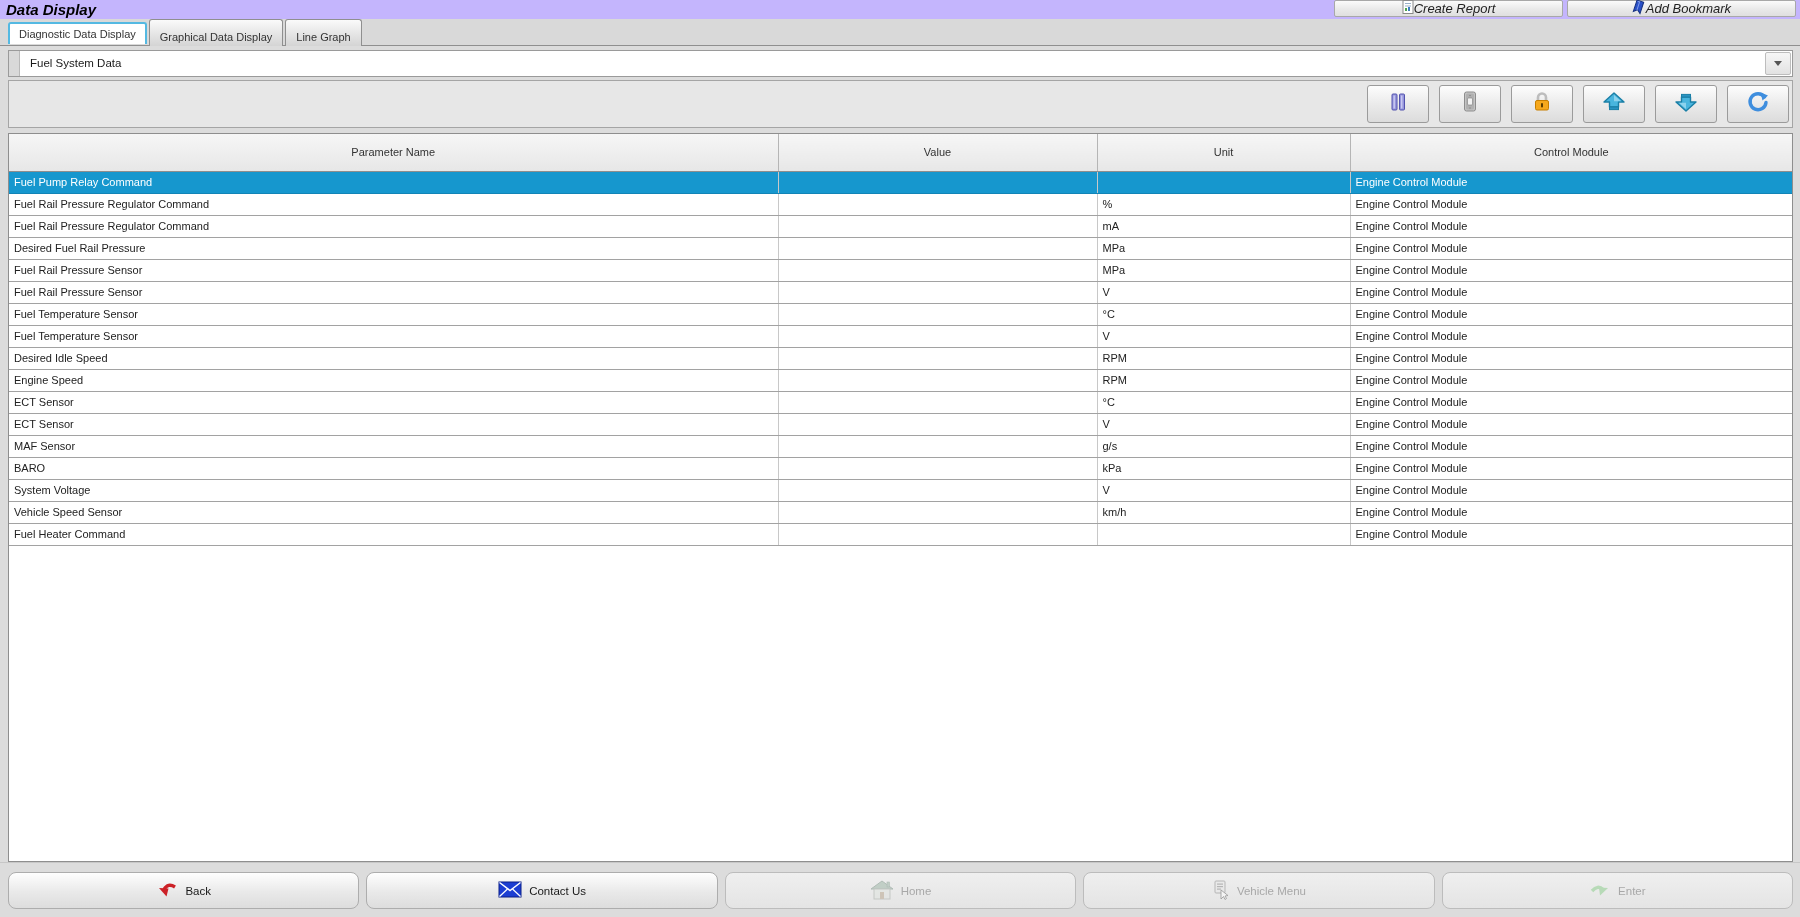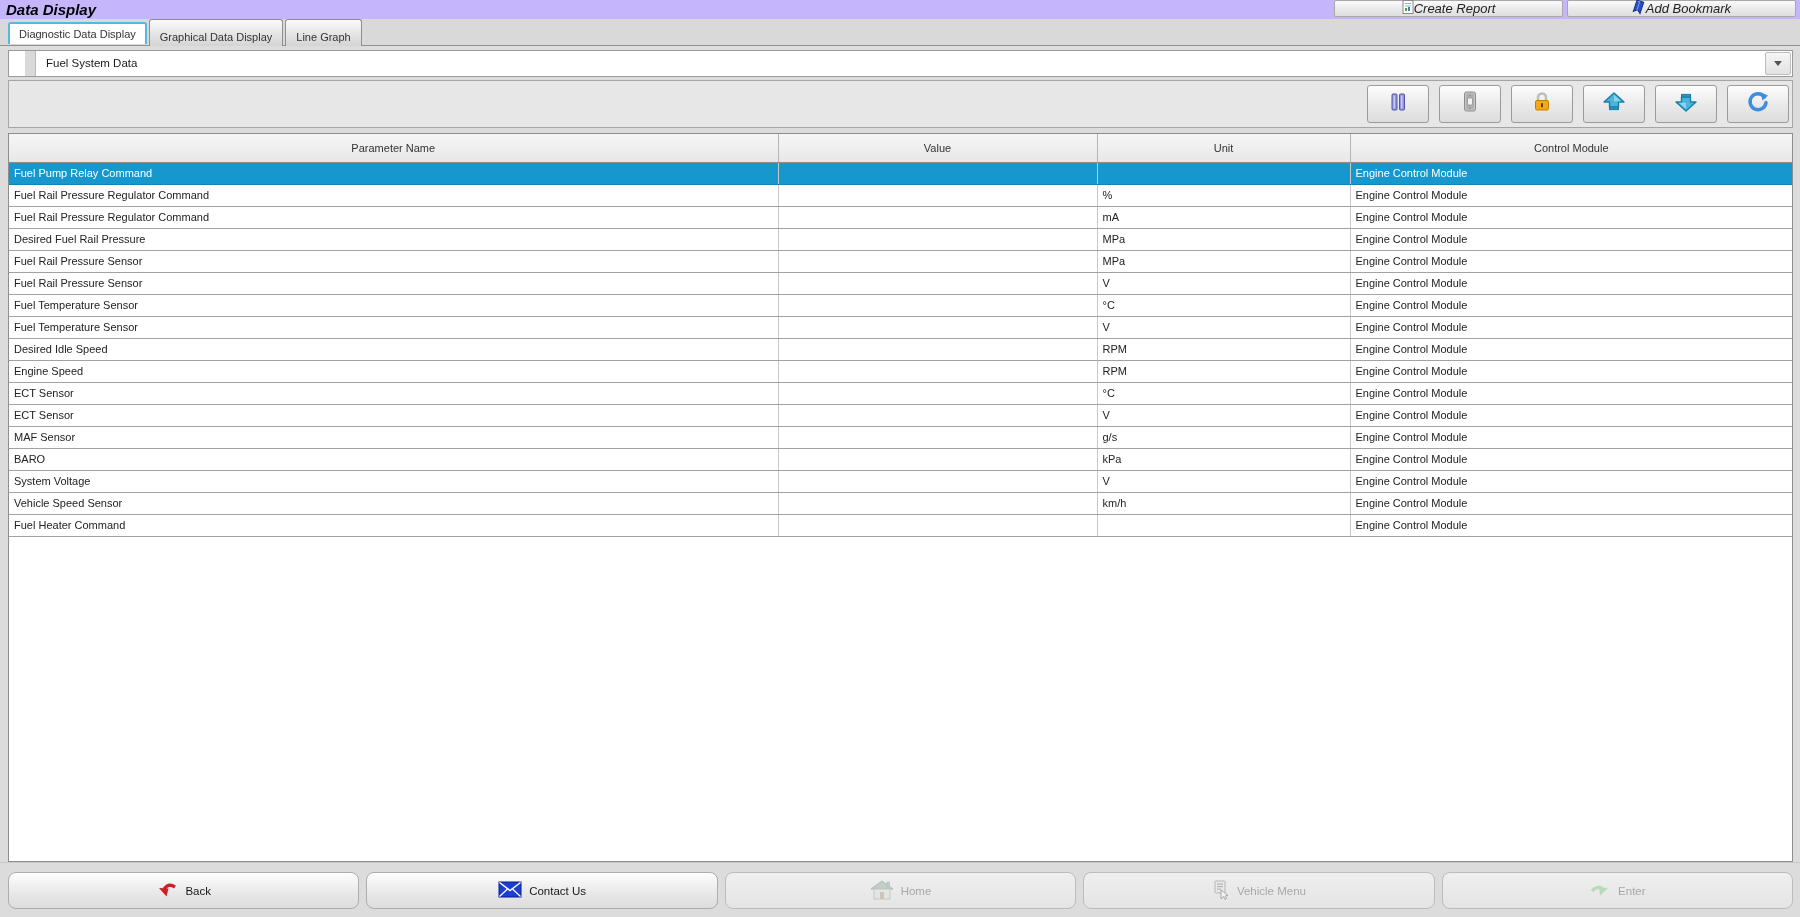--- a/index.html
+++ b/index.html
@@ -27,21 +27,21 @@
     font-size:11px; color:#333; padding:11px 10px 3px 10px; margin-right:2px;
     background:linear-gradient(#fafafa,#d4d4d4); border:1px solid #8f8f8f; border-bottom:none;
     border-radius:3px 3px 0 0; position:relative; cursor:pointer; white-space:nowrap;
   }
   .tab.active {
     background:#ffffff; border:2px solid #54b9e2; border-bottom:none;
     margin-bottom:-1px; padding:4px 9px 4px 9px; z-index:2;
   }
 
   
-  .combo-row { margin:4px 7px 0 8px; height:27px; border:1px solid #9a9a9a; display:flex; background:#fff; flex:0 0 auto;padding-left:16px; }
+  .combo-row { margin:4px 7px 0 8px; height:27px; border:1px solid #9a9a9a; display:flex; background:#fff; flex:0 0 auto; }
   .combo-left-strip { width:11px; background:#d9d9d9; border-right:1px solid #b9b9b9; flex:0 0 auto; }
   .combo-value { flex:1 1 auto; font-size:11.5px; color:#1a1a1a; line-height:25px; padding-left:10px; white-space:nowrap; overflow:hidden; }
   .combo-arrow-btn {
     width:26px; margin:1px; flex:0 0 auto; display:flex; align-items:center; justify-content:center;
     background:linear-gradient(#f6f6f6,#e2e2e2); border:1px solid #bdbdbd; border-radius:2px; cursor:pointer;
   }
   .combo-arrow-btn .tri { width:0; height:0; border-left:4px solid transparent; border-right:4px solid transparent; border-top:5px solid #555; }
 
   
   .toolbar-panel {
@@ -50,21 +50,21 @@
   }
   .tool-btn {
     width:62px; height:38px; display:flex; align-items:center; justify-content:center;
     background:linear-gradient(#fdfdfd,#e9e9e9 55%,#dcdcdc); border:1px solid #9b9b9b; border-radius:3px; cursor:pointer;
   }
 
   
   .table-wrap { margin:5px 7px 0 8px; border:1px solid #8e8e8e; background:#fff; flex:1 1 auto; overflow:hidden; }
   table { border-collapse:collapse; table-layout:fixed; width:100%; }
   th {
-    height:28px; font-size:11px; font-weight:normal; color:#333; text-align:center;
+    height:37px; font-size:11px; font-weight:normal; color:#333; text-align:center;
     background:linear-gradient(#f6f6f6,#e7e7e7); border-right:1px solid #b5b5b5; border-bottom:1px solid #8e8e8e;
     white-space:nowrap; overflow:hidden;
   }
   th:last-child { border-right:none; }
   td {
     height:22px; font-size:11px; color:#222; padding-left:5px;
     border-right:1px solid #c8c8c8; border-bottom:1px solid #a2a2a2;
     white-space:nowrap; overflow:hidden;
   }
   td:last-child { border-right:none; }

